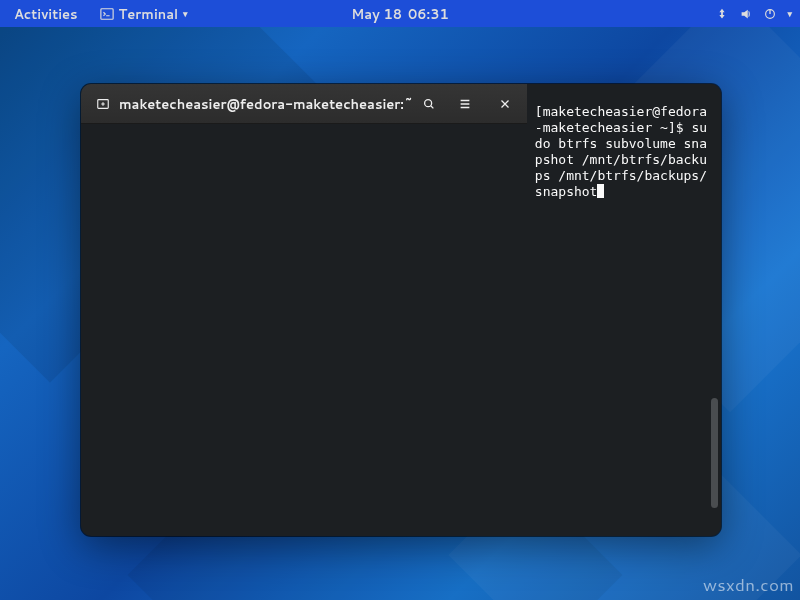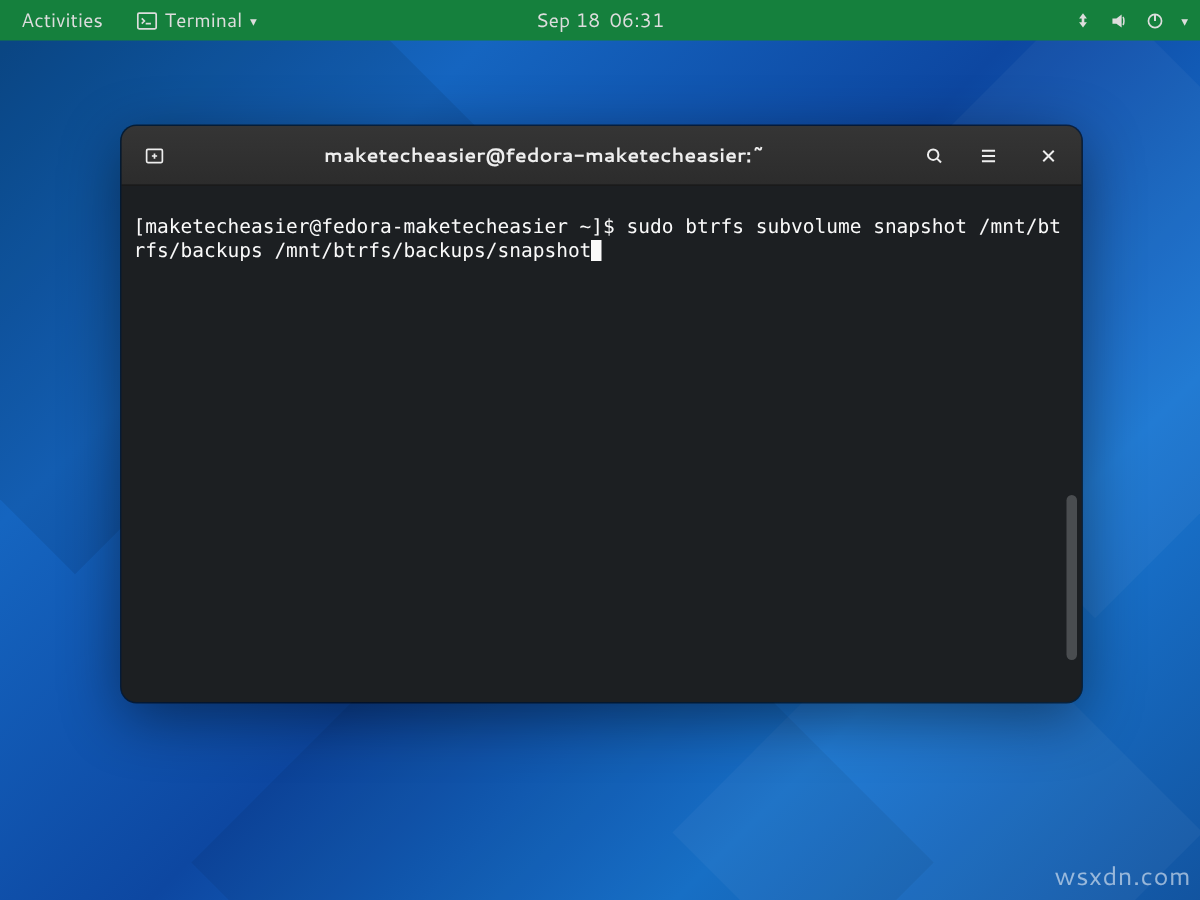--- a/index.html
+++ b/index.html
@@ -21,49 +21,48 @@
   .s1 { width:400px; height:400px; left:-150px; top:-100px; background: rgba(0,0,0,0.08)!important;}
   .s2 { width:300px; height:300px; right:-80px; top:50px; }
   .s3 { width:350px; height:350px; left:200px; bottom:-150px; background: rgba(0,0,0,0.06)!important;}
   .s4 { width:250px; height:250px; right:50px; bottom:-80px; }
   .s5 { width:200px; height:200px; left:400px; top:200px; background: rgba(255,255,255,0.03)!important;}
 
   
   .top-panel {
     position: relative;
     height: 27px;
-    background: #15803d;
+    background: #1d4ed8;
     color: #ddd;
     display: flex;
     align-items: center;
     font-size: 13px;
-    font-weight: 400;
+    font-weight: 700;
     padding: 0 8px;
     z-index: 10;
   }
   .panel-left { display:flex; align-items:center; gap:10px; }
   .panel-btn { display:flex; align-items:center; gap:5px; padding:2px 6px; cursor:default;}
   .panel-center { position:absolute; left:50%; transform:translateX(-50%); display:flex; gap:6px;}
   .panel-right { margin-left:auto; display:flex; align-items:center; gap:10px;}
   .dropdown-arrow { font-size:9px; }
   .tray-icon { width:14px; height:14px; display:inline-flex; align-items:center; justify-content:center;}
   .tray-icon svg { fill:#ddd; }
 
   
   .window {
     position:absolute;
     left:81px;
     top:84px;
     width:640px;
-    height:384px;
+    height:452px;
     background:#1c1f22;
     border-radius:10px;
     box-shadow: 0 10px 40px rgba(0,0,0,0.45), 0 0 0 1px rgba(0,0,0,0.6);
     display:flex;
-    flex-direction:column;
     overflow:hidden;
   }
   .titlebar {
     height:40px;
     background: linear-gradient(#353535, #2c2c2c);
     border-bottom:1px solid #1a1a1a;
     display:flex;
     align-items:center;
     padding:0 6px;
     color:#eee;
@@ -152,21 +151,21 @@
         <svg viewBox="0 0 16 16">
             <rect x="1" y="2" width="14" height="12" rx="1" fill="none" stroke="#ddd" stroke-width="1.3"></rect>
             <path d="M4 6l2 2-2 2M7 10h4" stroke="#ddd" stroke-width="1.3" fill="none"></path>
           </svg>
       </span>
       <span>Terminal</span>
       <span class="dropdown-arrow">▾</span>
     </div>
   </div>
   <div class="panel-center">
-    <span>Sep 18</span>
+    <span>May 18</span>
     <span>06:31</span>
   </div>
   <div class="panel-right">
     <span class="tray-icon">
       <svg viewBox="0 0 16 16">
           <path d="M8 2l-3 4h2v3H5l3 4 3-4H9V6h2z"></path>
         </svg>
     </span>
     <span class="tray-icon">
       <svg viewBox="0 0 16 16">

